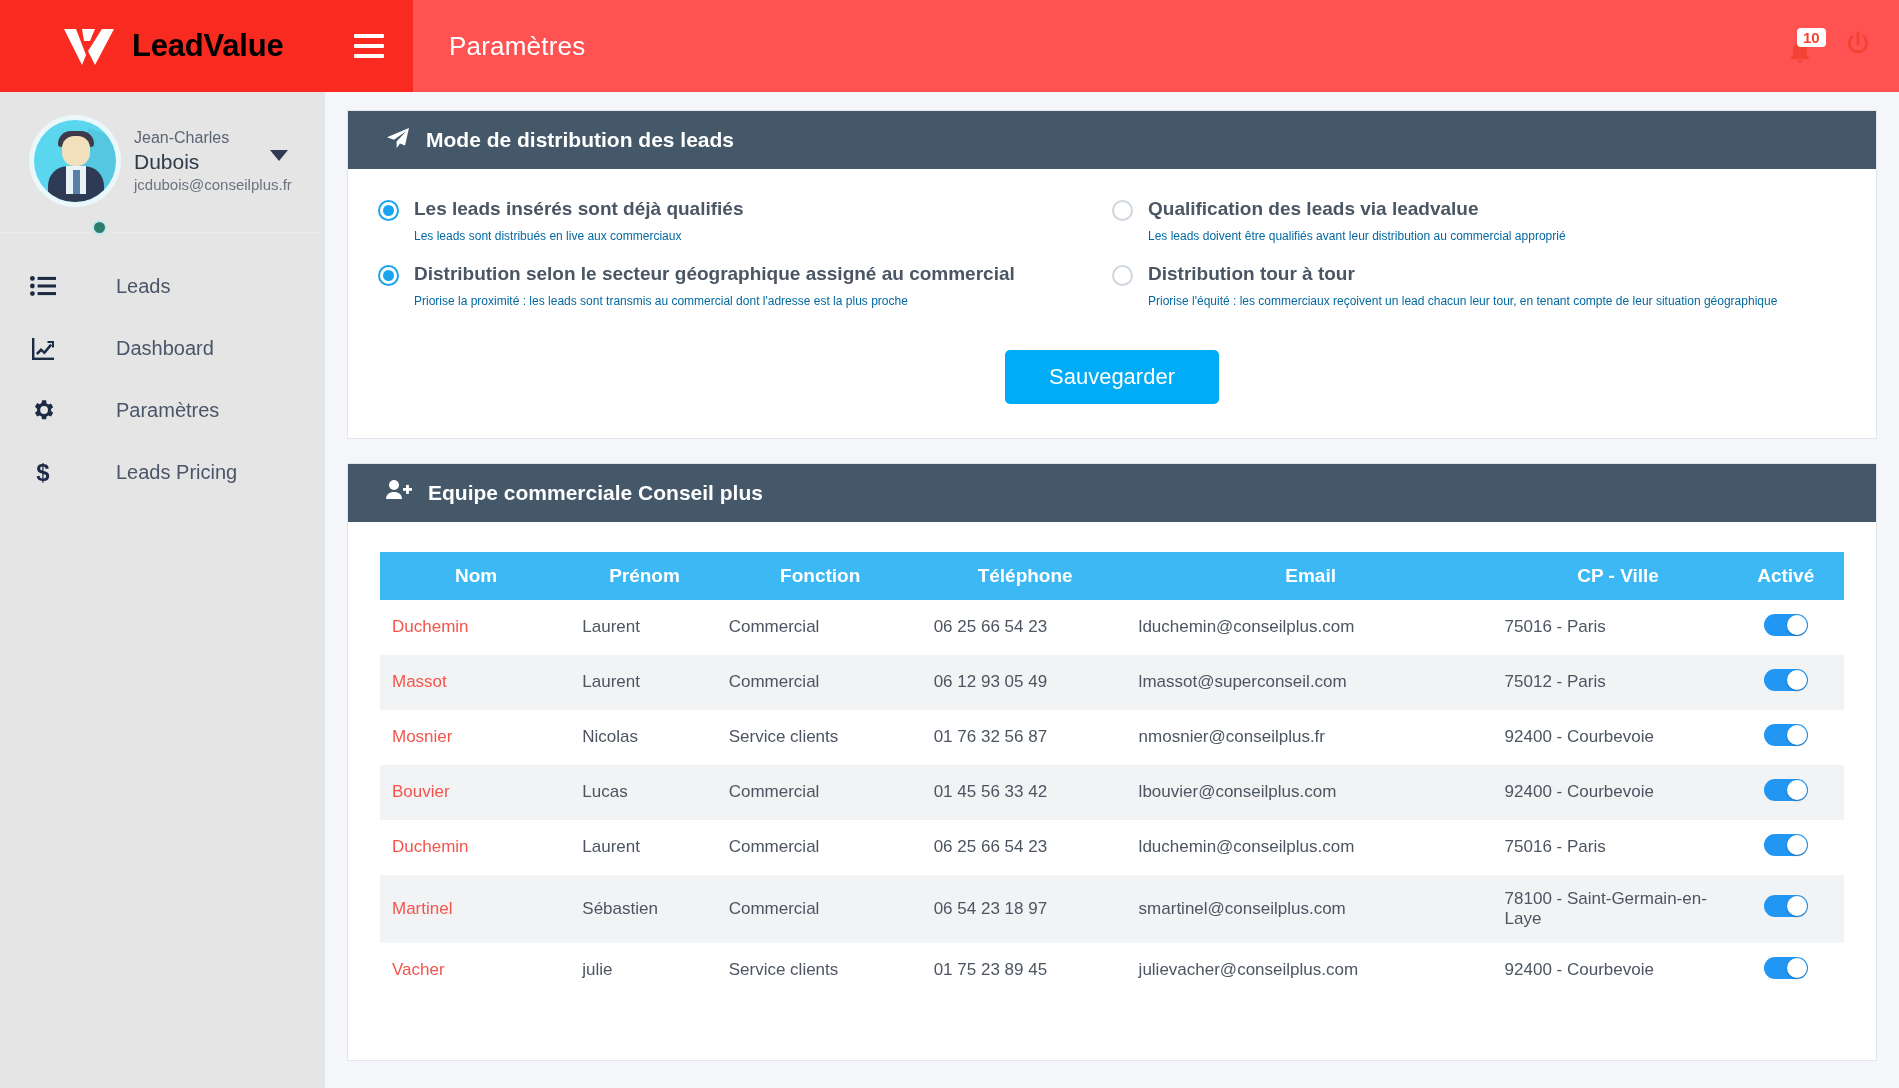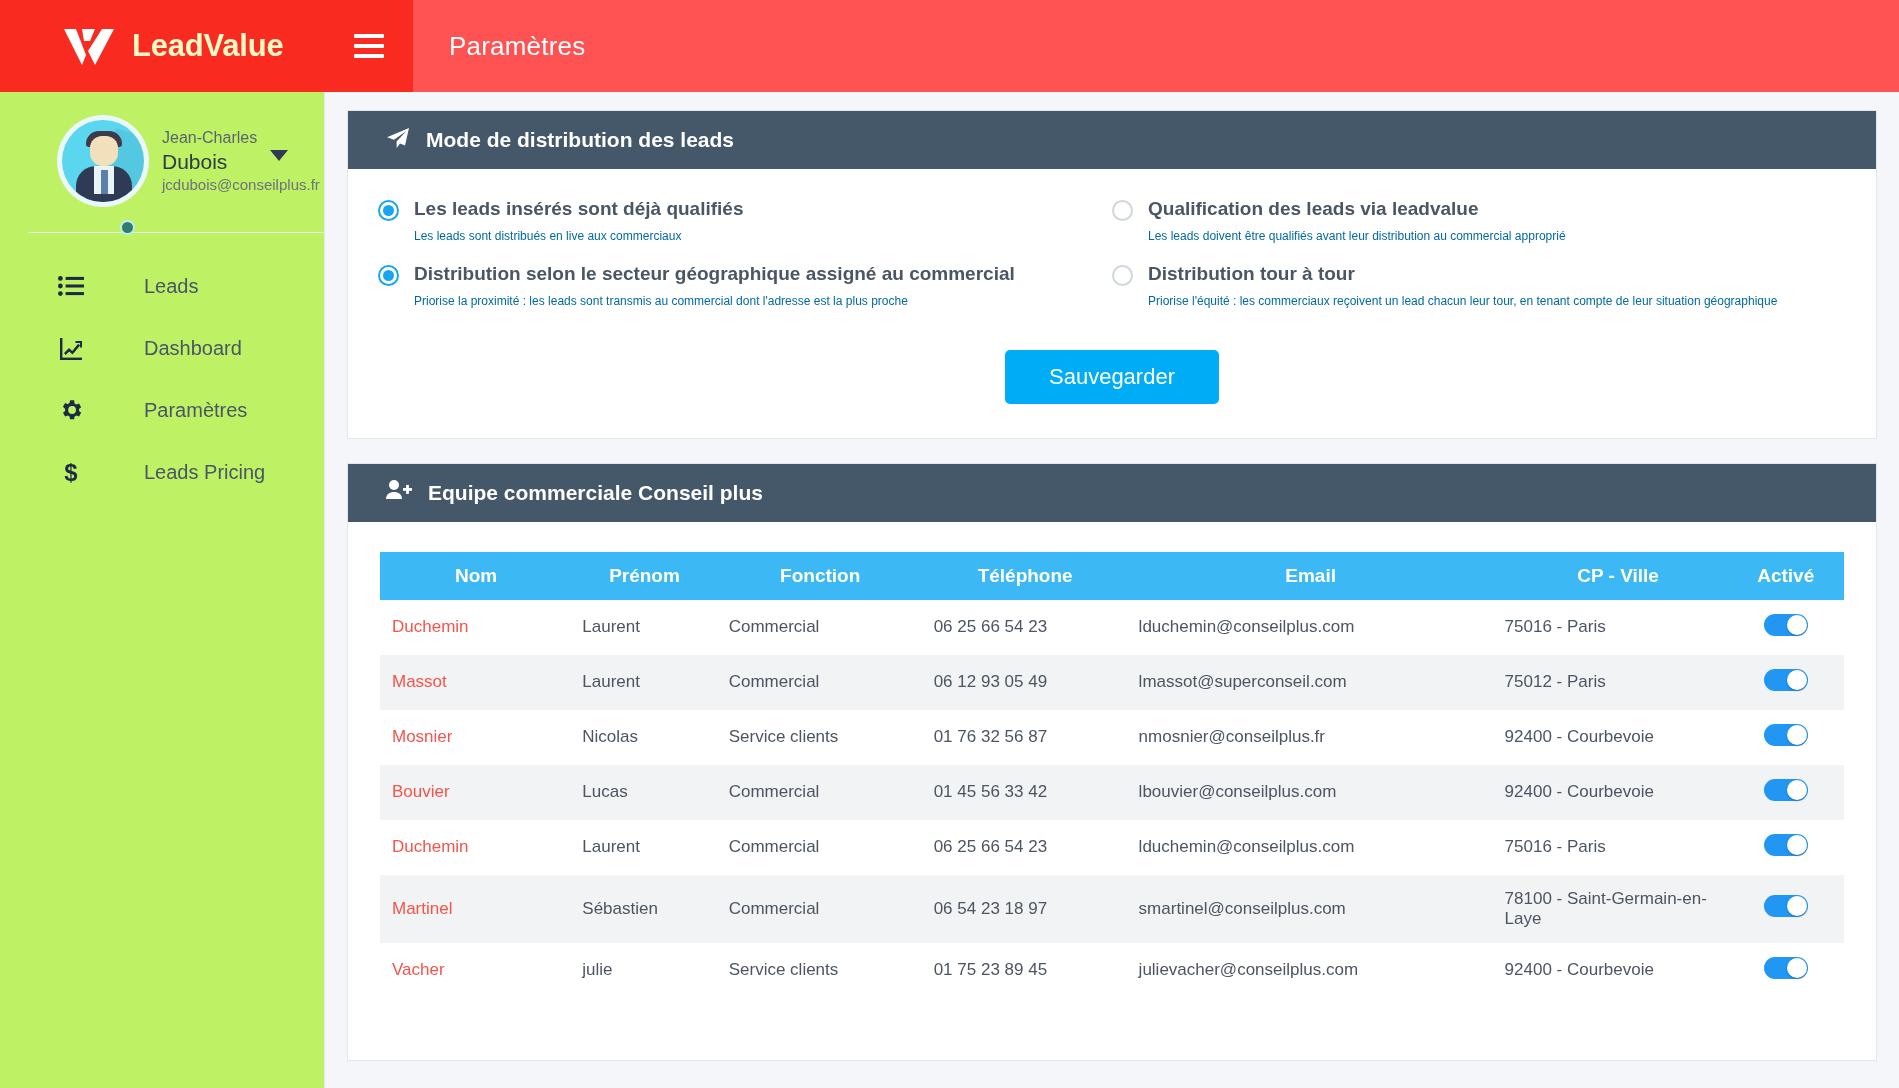--- a/index.html
+++ b/index.html
@@ -10,21 +10,21 @@
     overflow: hidden;
   }
 
   
   .topbar { position: absolute; top: 0; left: 0; width: 1899px; height: 92px; display: flex; }
   .brand {
     width: 325px; height: 92px; background: #f92a20;
     display: flex; align-items: center; padding-left: 62px; gap: 16px;
   }
   .logo-mark { width: 54px; height: 42px; position: relative; }
-  .logo-text { color: #fef9c3; font-size: 31px; font-weight: bold; letter-spacing: -0.2px; }
+  .logo-text { color: #000000; font-size: 31px; font-weight: bold; letter-spacing: -0.2px; }
   .hamburger-zone {
     width: 88px; height: 92px; background: #f92a20;
     display: flex; align-items: center; justify-content: center;
   }
   .hamburger { width: 30px; }
   .hamburger span { display: block; height: 4px; background: #fff; margin-bottom: 6px; border-radius: 1px; }
   .hamburger span:last-child { margin-bottom: 0; }
   .topbar-rest {
     flex: 1; height: 92px; background: #ff5252;
     display: flex; align-items: center; padding-left: 36px; position: relative;
@@ -33,21 +33,21 @@
   .topbar-actions { position: absolute; right: 26px; top: 0; height: 92px; display: flex; align-items: center; gap: 26px; }
   .bell-wrap { position: relative; width: 34px; height: 40px; display:flex; align-items:flex-end; justify-content:center;}
   .bell-badge {
     position: absolute; top: 2px; left: 14px; background: #fff; color: #f44336;
     font-size: 15px; font-weight: bold; border-radius: 4px; padding: 1px 6px; line-height: 17px;
   }
 
   
   .sidebar {
     position: absolute; top: 92px; left: 0; width: 325px; height: 996px;
-    background: #bef264; border-right: 1px solid #e3e6ec; padding-left: 28px;
+    background: #e5e5e5; border-right: 1px solid #e3e6ec;
   }
   .profile { display: flex; align-items: center; padding: 28px 20px 30px 34px; position: relative; }
   .avatar {
     width: 82px; height: 82px; border-radius: 50%; background: #5ad6ef;
     position: relative; overflow: hidden; flex: none;
     box-shadow: 0 0 0 5px #eaf8fc;
   }
   .av-head { position:absolute; left:28px; top:16px; width:28px; height:30px; background:#f2dfbc; border-radius:12px 12px 13px 13px; }
   .av-hair { position:absolute; left:24px; top:11px; width:36px; height:16px; background:#3e3a4a; border-radius:16px 16px 4px 4px; }
   .av-body { position:absolute; left:14px; top:46px; width:56px; height:40px; background:#2f3b54; border-radius:20px 20px 0 0; }
@@ -140,20 +140,34 @@
   </div>
   <div class="hamburger-zone">
     <span class="hamburger">
         <span></span>
         <span></span>
         <span></span>
       </span>
   </div>
   <div class="topbar-rest">
     <span class="page-title">Paramètres</span>
+    <div class="topbar-actions">
+      <span class="bell-wrap">
+        <svg width="28" height="30" viewBox="0 0 24 24">
+          <path fill="#f44336" d="M12 22c1.1 0 2-.9 2-2h-4a2 2 0 0 0 2 2zm6-6v-5c0-3.07-1.63-5.64-4.5-6.32V4a1.5 1.5 0 0 0-3 0v.68C7.64 5.36 6 7.92 6 11v5l-2 2v1h16v-1l-2-2z"></path>
+        </svg>
+        <span class="bell-badge">10</span>
+      </span>
+      <span>
+        <svg width="30" height="30" viewBox="0 0 24 24">
+          <path fill="none" stroke="#f44336" stroke-width="2.4" stroke-linecap="round" d="M12 3v9"></path>
+          <path fill="none" stroke="#f44336" stroke-width="2.4" stroke-linecap="round" d="M7.2 6.2a7 7 0 1 0 9.6 0"></path>
+        </svg>
+      </span>
+    </div>
   </div>
 </div>
 
 <div class="sidebar">
   <div class="profile">
     <div class="avatar">
       <div class="av-shadow"></div>
       <div class="av-hair"></div>
       <div class="av-head"></div>
       <div class="av-body"></div>

